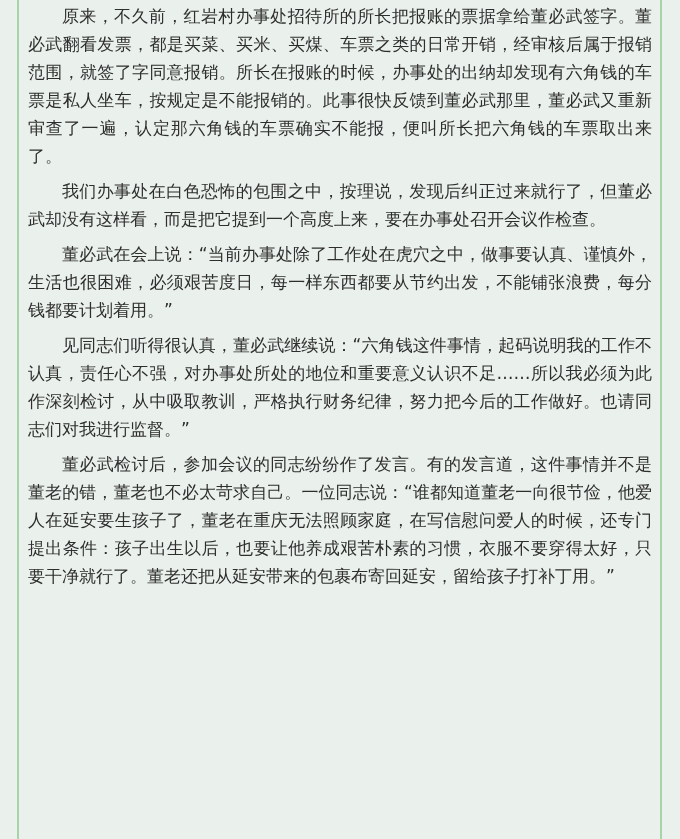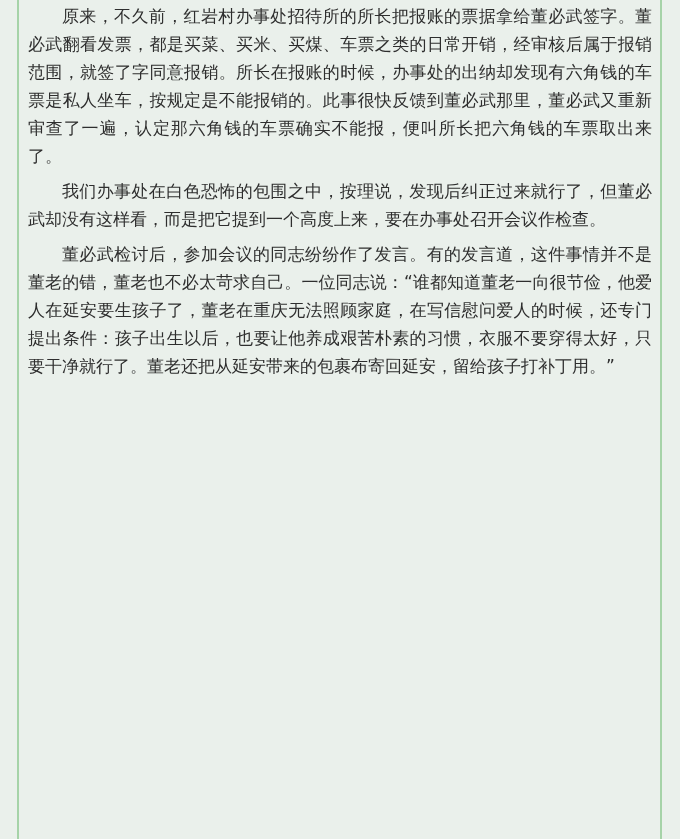--- a/index.html
+++ b/index.html
@@ -47,15 +47,17 @@
 </style>
 </head>
 <body>
 
 <div class="page">
   <div class="rule rule-left"></div>
   <div class="rule rule-right"></div>
   <div class="content">
     <p>原来，不久前，红岩村办事处招待所的所长把报账的票据拿给董必武签字。董必武翻看发票，都是买菜、买米、买煤、车票之类的日常开销，经审核后属于报销范围，就签了字同意报销。所长在报账的时候，办事处的出纳却发现有六角钱的车票是私人坐车，按规定是不能报销的。此事很快反馈到董必武那里，董必武又重新审查了一遍，认定那六角钱的车票确实不能报，便叫所长把六角钱的车票取出来了。</p>
     <p>我们办事处在白色恐怖的包围之中，按理说，发现后纠正过来就行了，但董必武却没有这样看，而是把它提到一个高度上来，要在办事处召开会议作检查。</p>
+    <p>董必武在会上说：“当前办事处除了工作处在虎穴之中，做事要认真、谨慎外，生活也很困难，必须艰苦度日，每一样东西都要从节约出发，不能铺张浪费，每分钱都要计划着用。”</p>
+    <p>见同志们听得很认真，董必武继续说：“六角钱这件事情，起码说明我的工作不认真，责任心不强，对办事处所处的地位和重要意义认识不足……所以我必须为此作深刻检讨，从中吸取教训，严格执行财务纪律，努力把今后的工作做好。也请同志们对我进行监督。”</p>
     <p>董必武检讨后，参加会议的同志纷纷作了发言。有的发言道，这件事情并不是董老的错，董老也不必太苛求自己。一位同志说：“谁都知道董老一向很节俭，他爱人在延安要生孩子了，董老在重庆无法照顾家庭，在写信慰问爱人的时候，还专门提出条件：孩子出生以后，也要让他养成艰苦朴素的习惯，衣服不要穿得太好，只要干净就行了。董老还把从延安带来的包裹布寄回延安，留给孩子打补丁用。”</p>
   </div>
 </div>
 
 </body></html>

